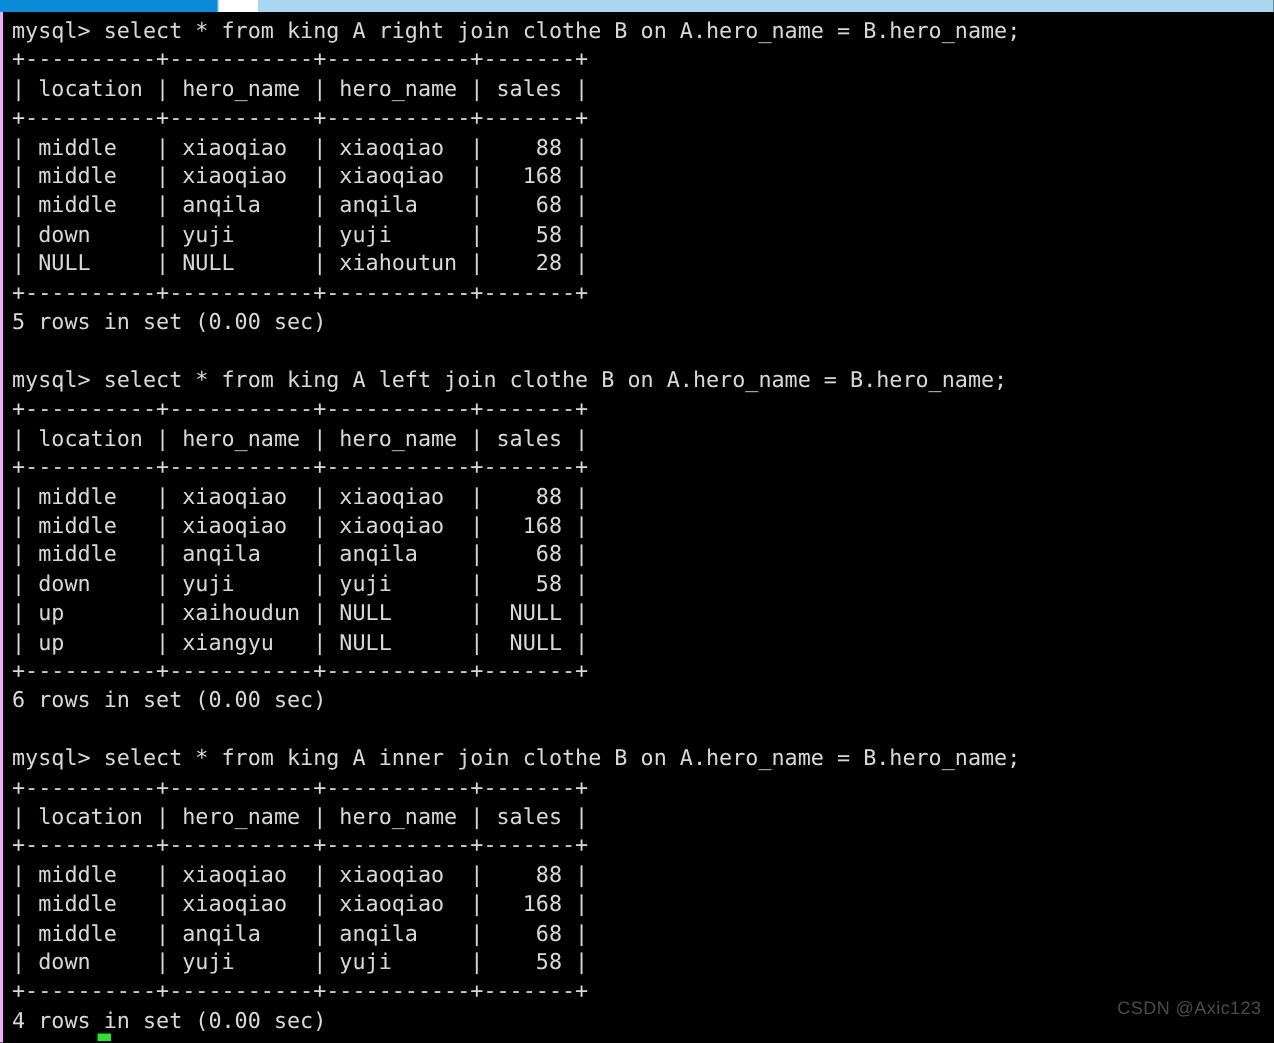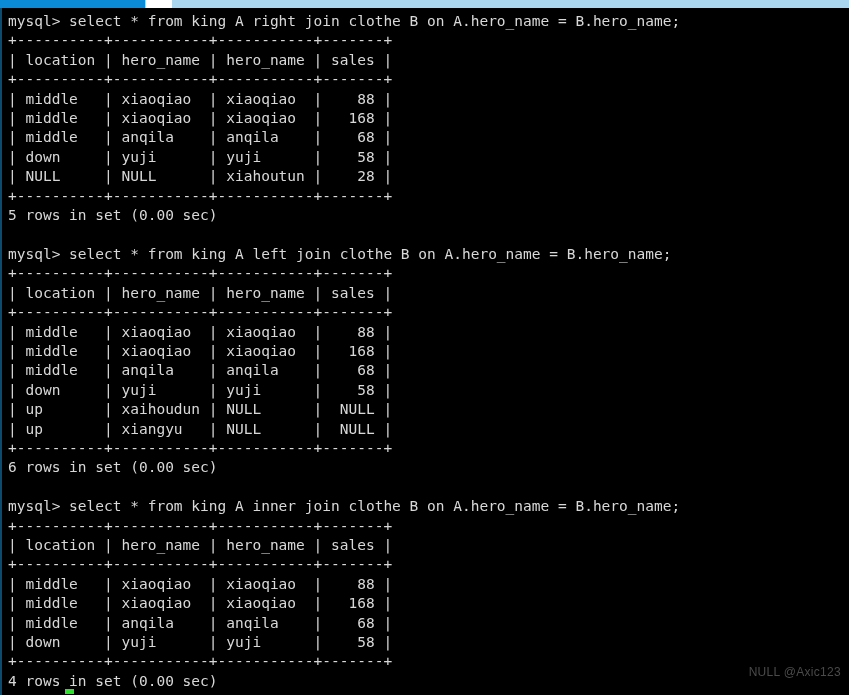--- a/index.html
+++ b/index.html
@@ -51,21 +51,21 @@
   }
 
   
   #terminal {
     position: absolute;
     top: 8px;
     left: 0;
     width: 849px;
     height: 687px;
     background: #000000;
-    border-left: 2px solid #0c4a6e;
+    border-left: 2px solid #f0abfc;
     box-sizing: border-box;
     overflow: hidden;
   }
 
   pre.console {
     margin: 0;
     padding: 4px 0 0 6px;
     color: #d8d8d8;
     background: transparent;
     font-family: "DejaVu Sans Mono", "Liberation Mono", monospace;
@@ -138,14 +138,14 @@
 | location | hero_name | hero_name | sales |
 +----------+-----------+-----------+-------+
 | middle   | xiaoqiao  | xiaoqiao  |    88 |
 | middle   | xiaoqiao  | xiaoqiao  |   168 |
 | middle   | anqila    | anqila    |    68 |
 | down     | yuji      | yuji      |    58 |
 +----------+-----------+-----------+-------+
 4 rows in set (0.00 sec)</pre>
 </div>
 
-<div id="watermark">NULL @Axic123</div>
+<div id="watermark">CSDN @Axic123</div>
 <div id="cursor-block"></div>
 
 </body></html>

